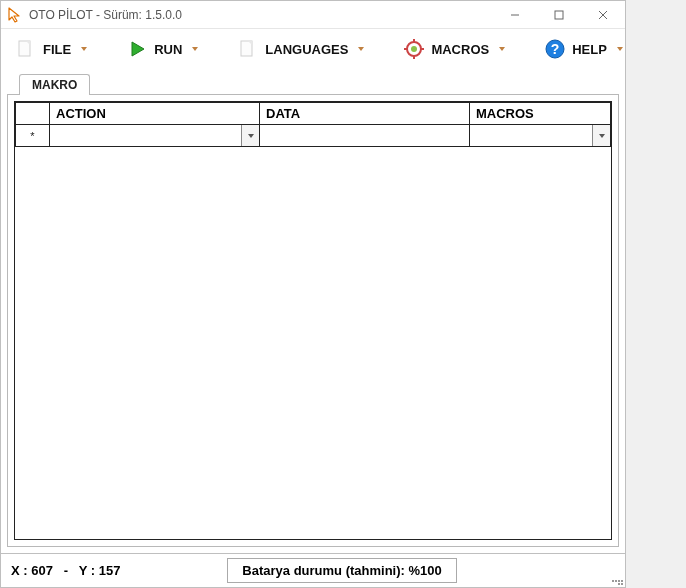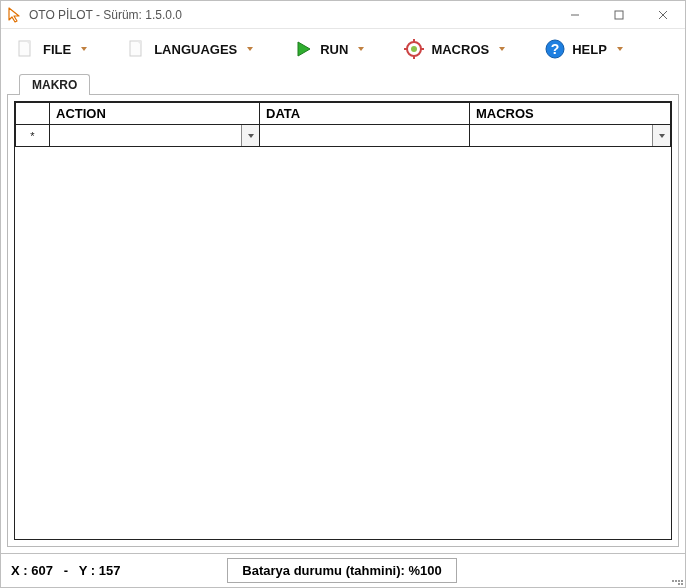--- a/index.html
+++ b/index.html
@@ -6,21 +6,21 @@
   body {
     margin: 0;
     font-family: "Segoe UI", Tahoma, sans-serif;
     font-size: 13px;
     background: #f0f0f0;
     width: 686px;
     height: 588px;
     overflow: hidden;
   }
   .window {
-    width: 686px;
+    width: 626px;
     height: 588px;
     background: #fff;
     border: 1px solid #bfbfbf;
     display: flex;
     flex-direction: column;
     position: relative;
   }
   .titlebar {
     height: 28px;
     background: #fff;
@@ -252,38 +252,38 @@
       <span>FILE</span>
       <span class="caret">
         <svg viewBox="0 0 8 8">
             <path d="M1 2 L4 6 L7 2 Z" fill="currentColor"></path>
           </svg>
       </span>
     </div>
     <div class="tb-btn">
       <span class="icon">
         <svg viewBox="0 0 22 22">
+            <path d="M6 4 L18 11 L6 18 Z" fill="#2fae2f" stroke="#1f7c1f" stroke-width="1"></path>
+          </svg>
+      </span>
+      <span>RUN</span>
+      <span class="caret">
+        <svg viewBox="0 0 8 8">
+            <path d="M1 2 L4 6 L7 2 Z" fill="currentColor"></path>
+          </svg>
+      </span>
+    </div>
+    <div class="tb-btn">
+      <span class="icon">
+        <svg viewBox="0 0 22 22">
             <rect x="4" y="3" width="11" height="15" fill="#fcfcfc" stroke="#cfcfcf" stroke-width="1"></rect>
             <path d="M11 3 L15 3 L15 7 Z" fill="#e8e8e8"></path>
           </svg>
       </span>
       <span>LANGUAGES</span>
-      <span class="caret">
-        <svg viewBox="0 0 8 8">
-            <path d="M1 2 L4 6 L7 2 Z" fill="currentColor"></path>
-          </svg>
-      </span>
-    </div>
-    <div class="tb-btn">
-      <span class="icon">
-        <svg viewBox="0 0 22 22">
-            <path d="M6 4 L18 11 L6 18 Z" fill="#2fae2f" stroke="#1f7c1f" stroke-width="1"></path>
-          </svg>
-      </span>
-      <span>RUN</span>
       <span class="caret">
         <svg viewBox="0 0 8 8">
             <path d="M1 2 L4 6 L7 2 Z" fill="currentColor"></path>
           </svg>
       </span>
     </div>
     <div class="tb-btn">
       <span class="icon">
         <svg viewBox="0 0 22 22">
             <circle cx="11" cy="11" r="7" fill="none" stroke="#c44" stroke-width="2"></circle>

